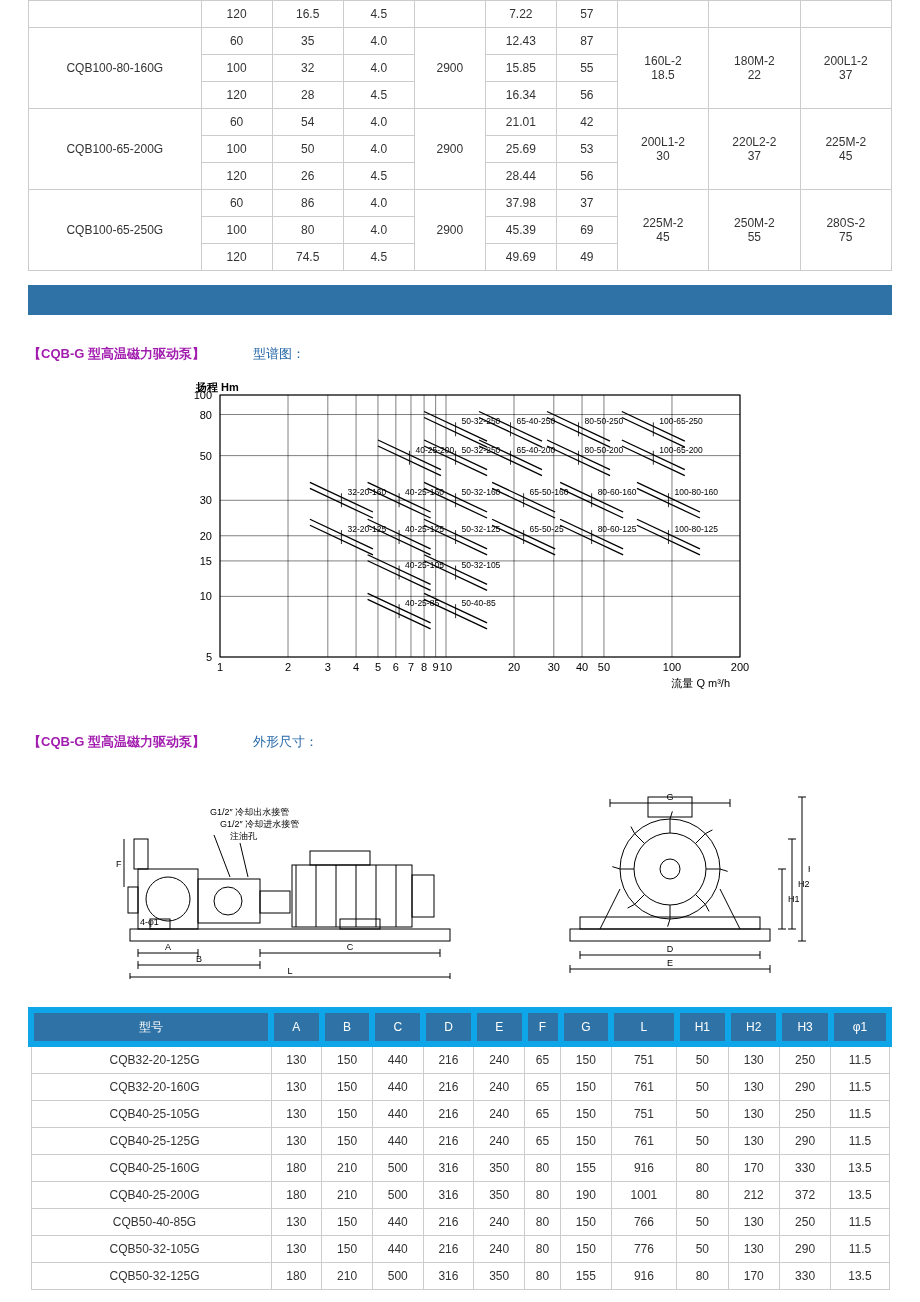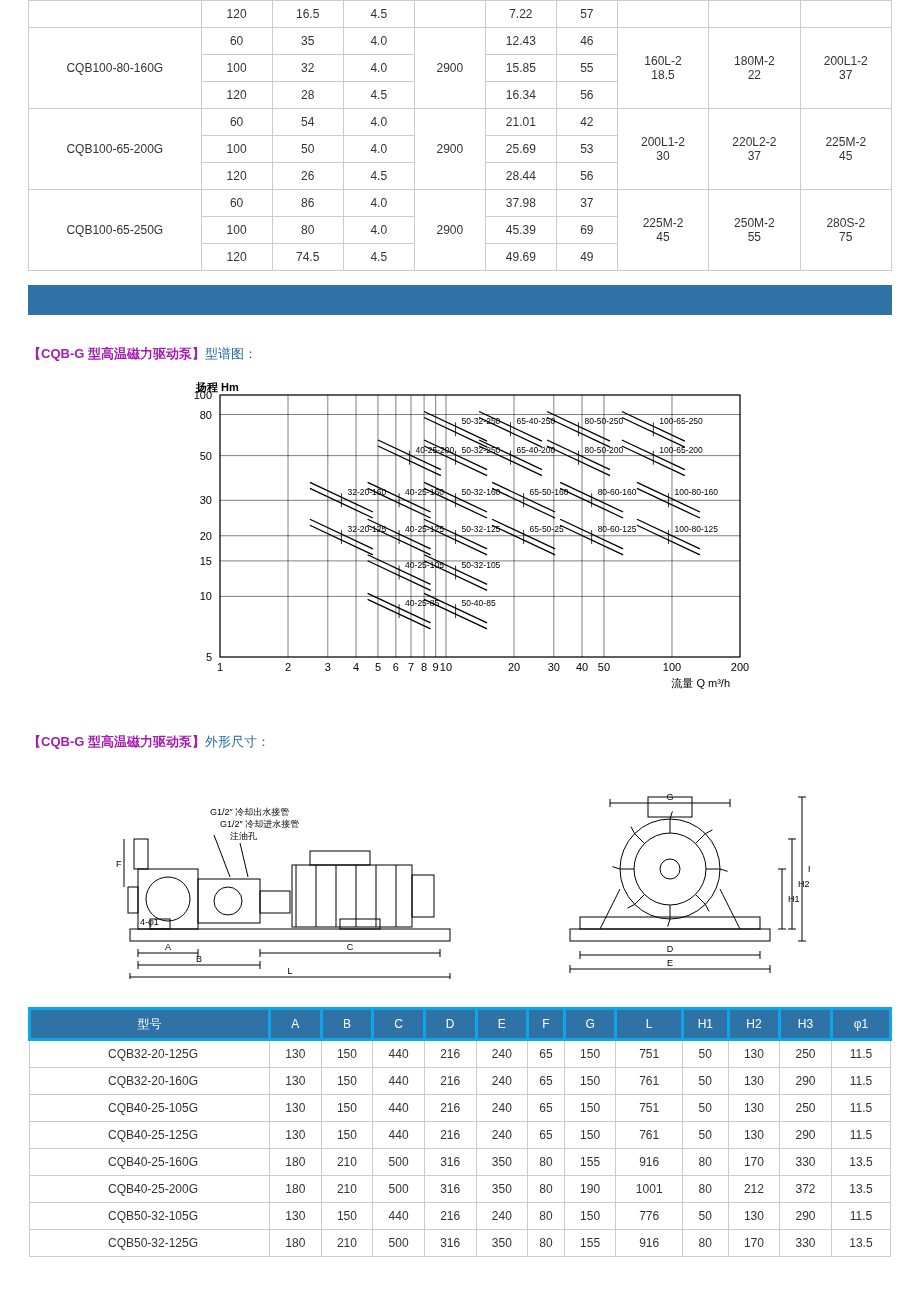--- a/index.html
+++ b/index.html
@@ -32,21 +32,21 @@
     height: 30px;
     margin: 14px 0 30px 0;
   }
 
   .section-title {
     font-size: 13px;
     color: #333;
     margin: 0 0 14px 0;
   }
   .section-title .bracket { color: #a21caf; font-weight: bold; }
-  .section-title .suffix { color: #2668a8; }
+  .section-title .suffix { color: #2668a8; margin-left: 48px; }
 
   .diagram-box {
     margin: 0 auto 36px auto;
     width: 600px;
   }
   .diagram-box svg { display: block; }
 
   .drawing-row {
     display: flex;
     justify-content: center;
@@ -58,21 +58,21 @@
   
   table.dim {
     width: 100%;
     border-collapse: collapse;
   }
   table.dim th {
     background: #2f72a5;
     color: #fff;
     font-weight: normal;
     font-size: 12px;
-    border: 3px solid #0ea5e9;
+    border: 6px solid #0ea5e9;
     height: 26px;
     text-align: center;
   }
   table.dim td {
     border: 1px solid #ccc;
     text-align: center;
     height: 24px;
     font-size: 12px;
   }
   table.dim td.model { padding-left: 8px; }
@@ -110,21 +110,21 @@
           <td></td>
           <td></td>
         </tr>
         <tr>
           <td rowspan="3">CQB100-80-160G</td>
           <td>60</td>
           <td>35</td>
           <td>4.0</td>
           <td rowspan="3">2900</td>
           <td>12.43</td>
-          <td>46</td>
+          <td>87</td>
           <td rowspan="3">160L-2<br>18.5</td>
           <td rowspan="3">180M-2<br>22</td>
           <td rowspan="3">200L1-2<br>37</td>
         </tr>
         <tr>
           <td>100</td>
           <td>32</td>
           <td>4.0</td>
           <td>15.85</td>
           <td>55</td>
@@ -573,20 +573,35 @@
           <td>350</td>
           <td>80</td>
           <td>190</td>
           <td>1001</td>
           <td>80</td>
           <td>212</td>
           <td>372</td>
           <td>13.5</td>
         </tr>
         <tr>
+          <td class="model">CQB50-40-85G</td>
+          <td>130</td>
+          <td>150</td>
+          <td>440</td>
+          <td>216</td>
+          <td>240</td>
+          <td>80</td>
+          <td>150</td>
+          <td>766</td>
+          <td>50</td>
+          <td>130</td>
+          <td>250</td>
+          <td>11.5</td>
+        </tr>
+        <tr>
           <td class="model">CQB50-32-105G</td>
           <td>130</td>
           <td>150</td>
           <td>440</td>
           <td>216</td>
           <td>240</td>
           <td>80</td>
           <td>150</td>
           <td>776</td>
           <td>50</td>

